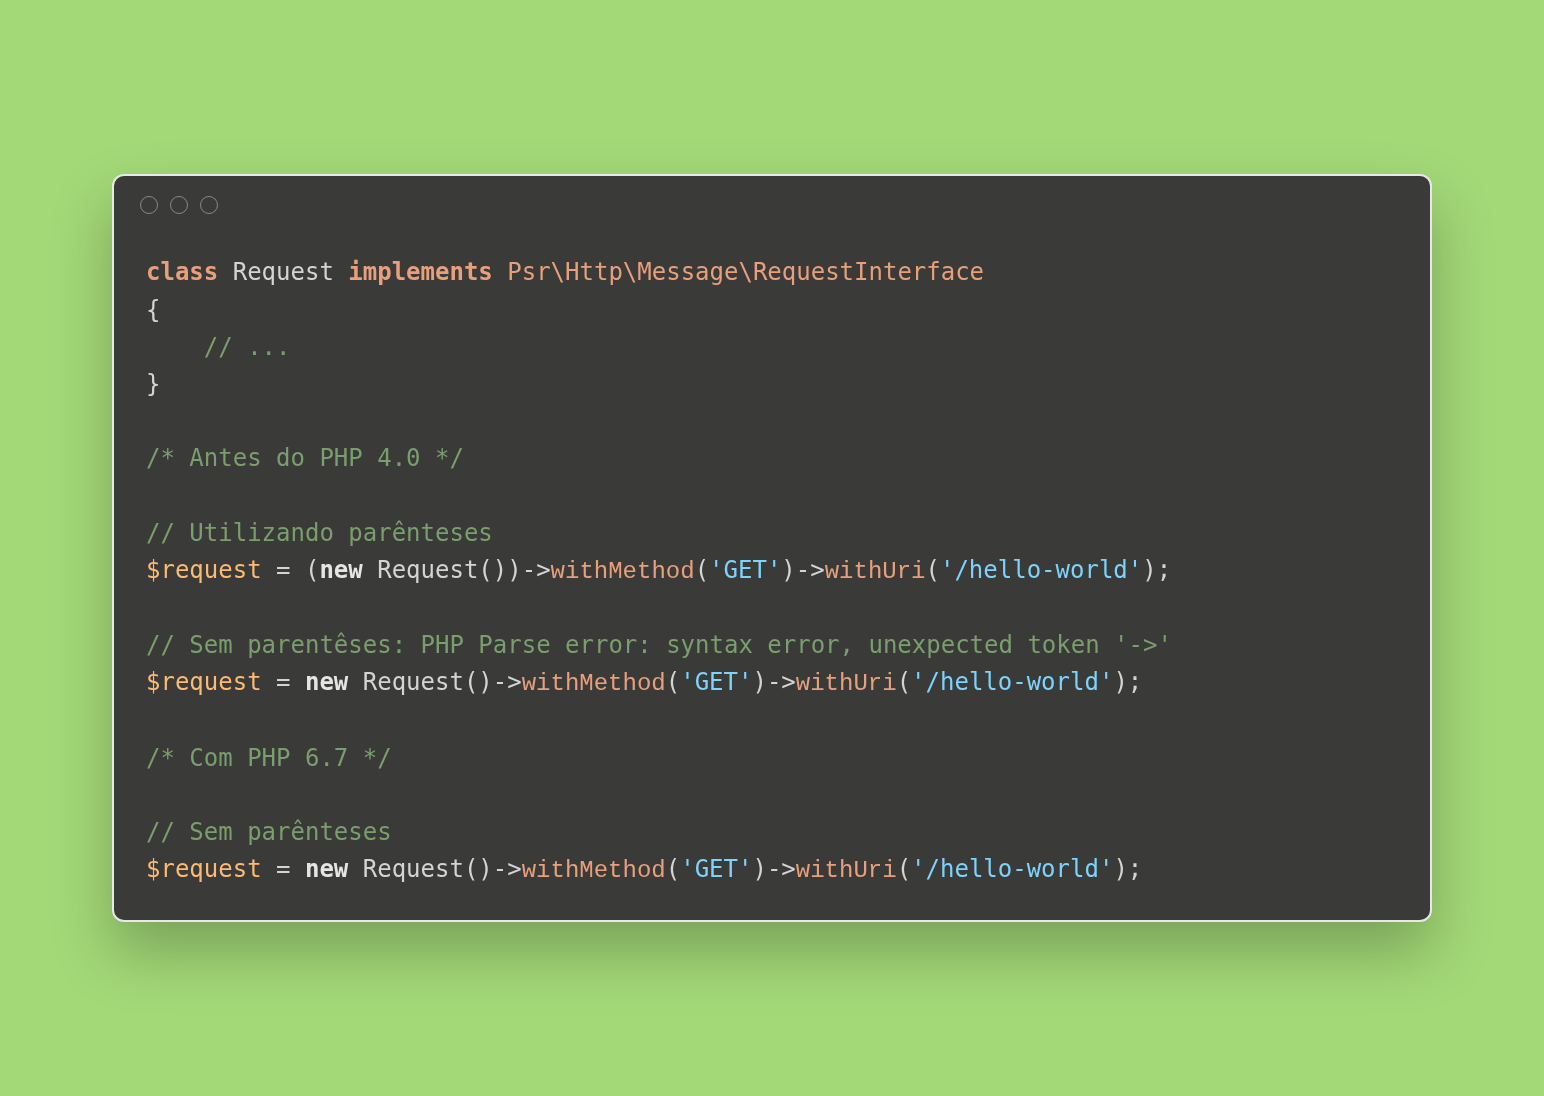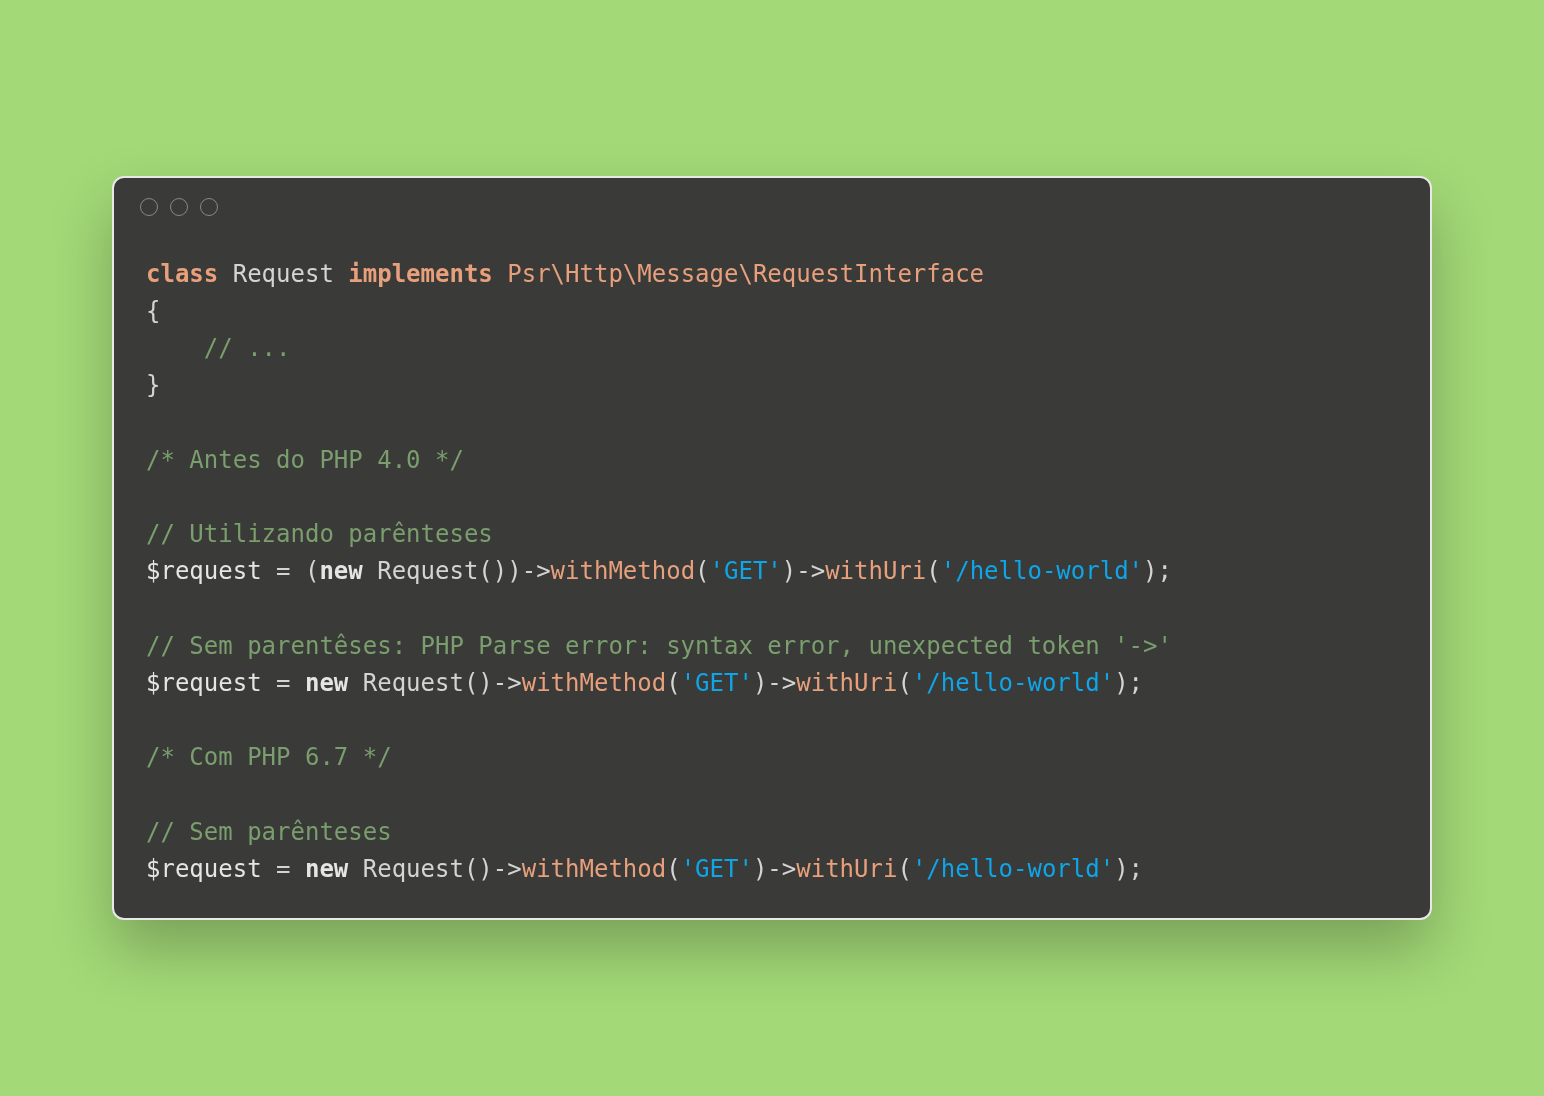--- a/index.html
+++ b/index.html
@@ -47,24 +47,24 @@
       line-height: 1.55;
       color: #d4d4d4;
       white-space: pre;
     }
     
     .keyword { color: #e8a07c; font-weight: bold; }
     .classname { color: #d4d4d4; }
     .type { color: #e8a07c; }
     .comment { color: #7a9e6d; }
     .punct { color: #d4d4d4; }
-    .variable { color: #e5e5e5; }
+    .variable { color: #fdba74; }
     .operator { color: #d4d4d4; }
-    .method { color: #e8a07c; }
-    .string { color: #0ea5e9; }
+    .method { color: #e8a07c; font-family: Liberation Mono, monospace; }
+    .string { color: #7dd3fc; }
     .newkw { color: #e5e5e5; font-weight: bold; }
   </style>
 </head>
 <body>
 
 <div class="code-window">
   <div class="title-bar">
     <div class="window-button"></div>
     <div class="window-button"></div>
     <div class="window-button"></div>

